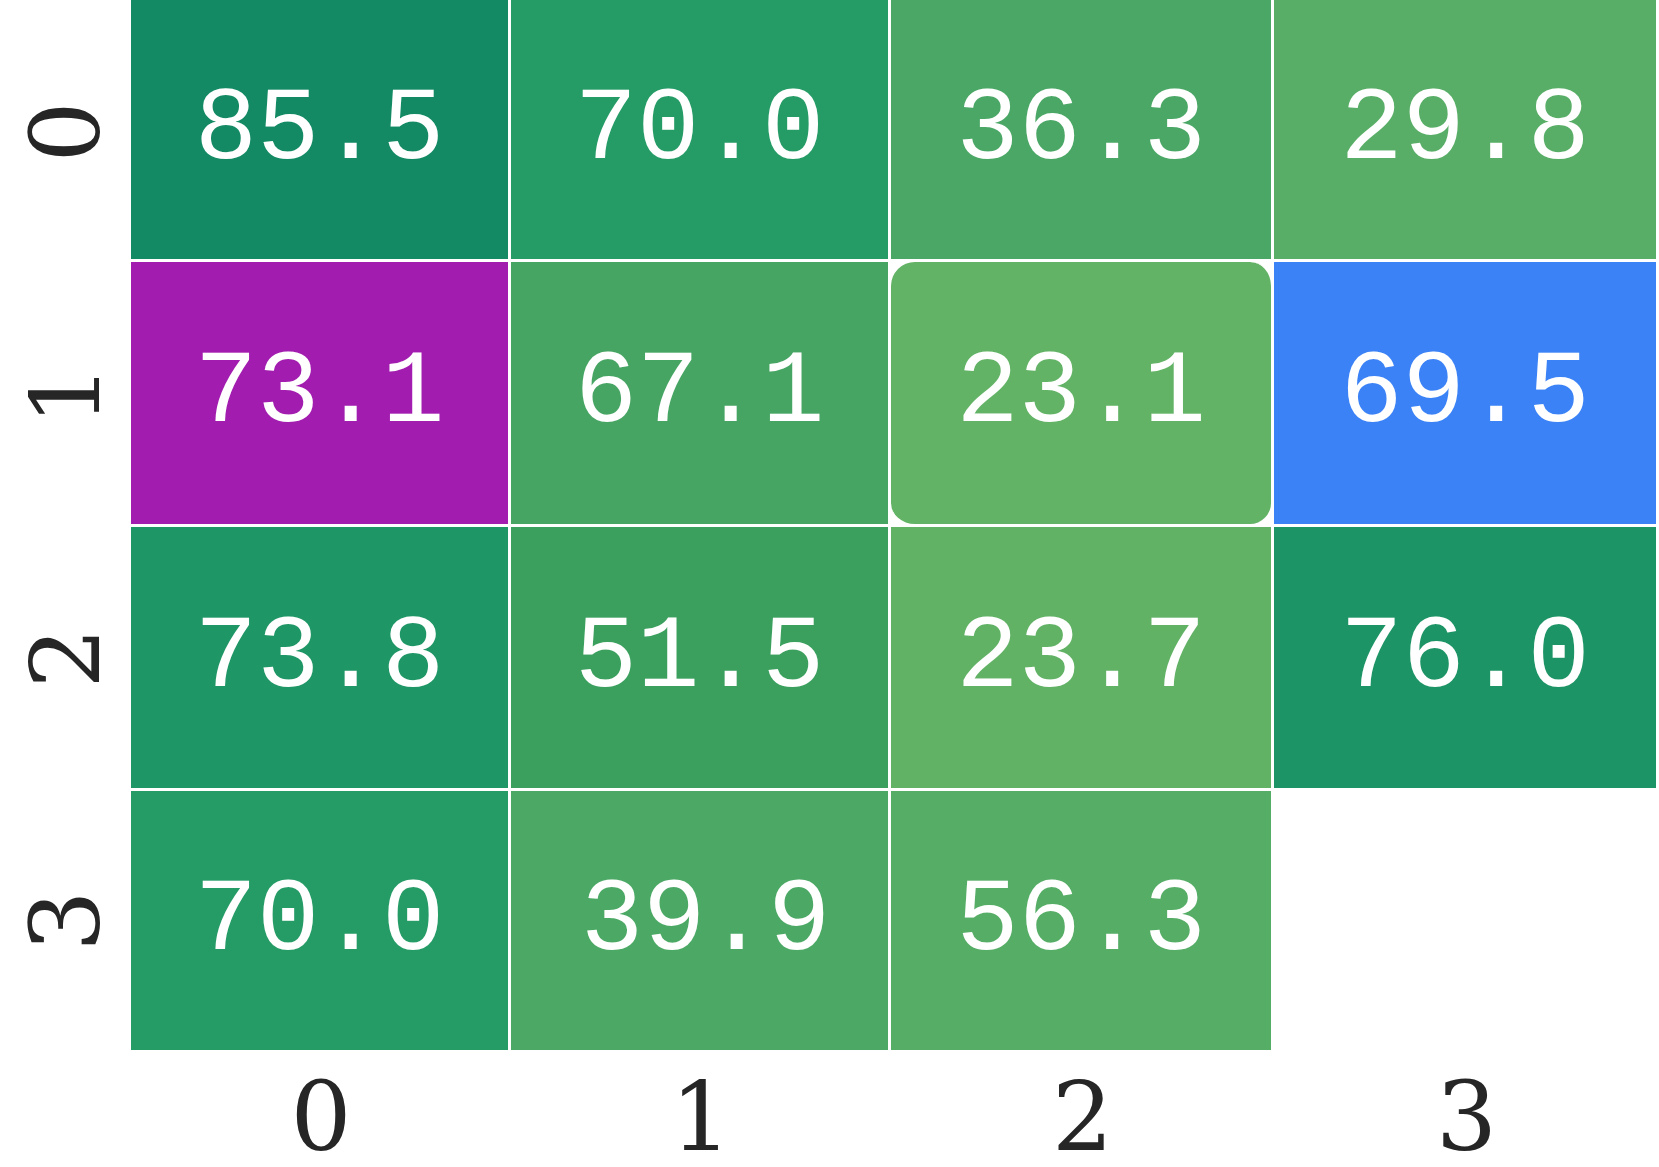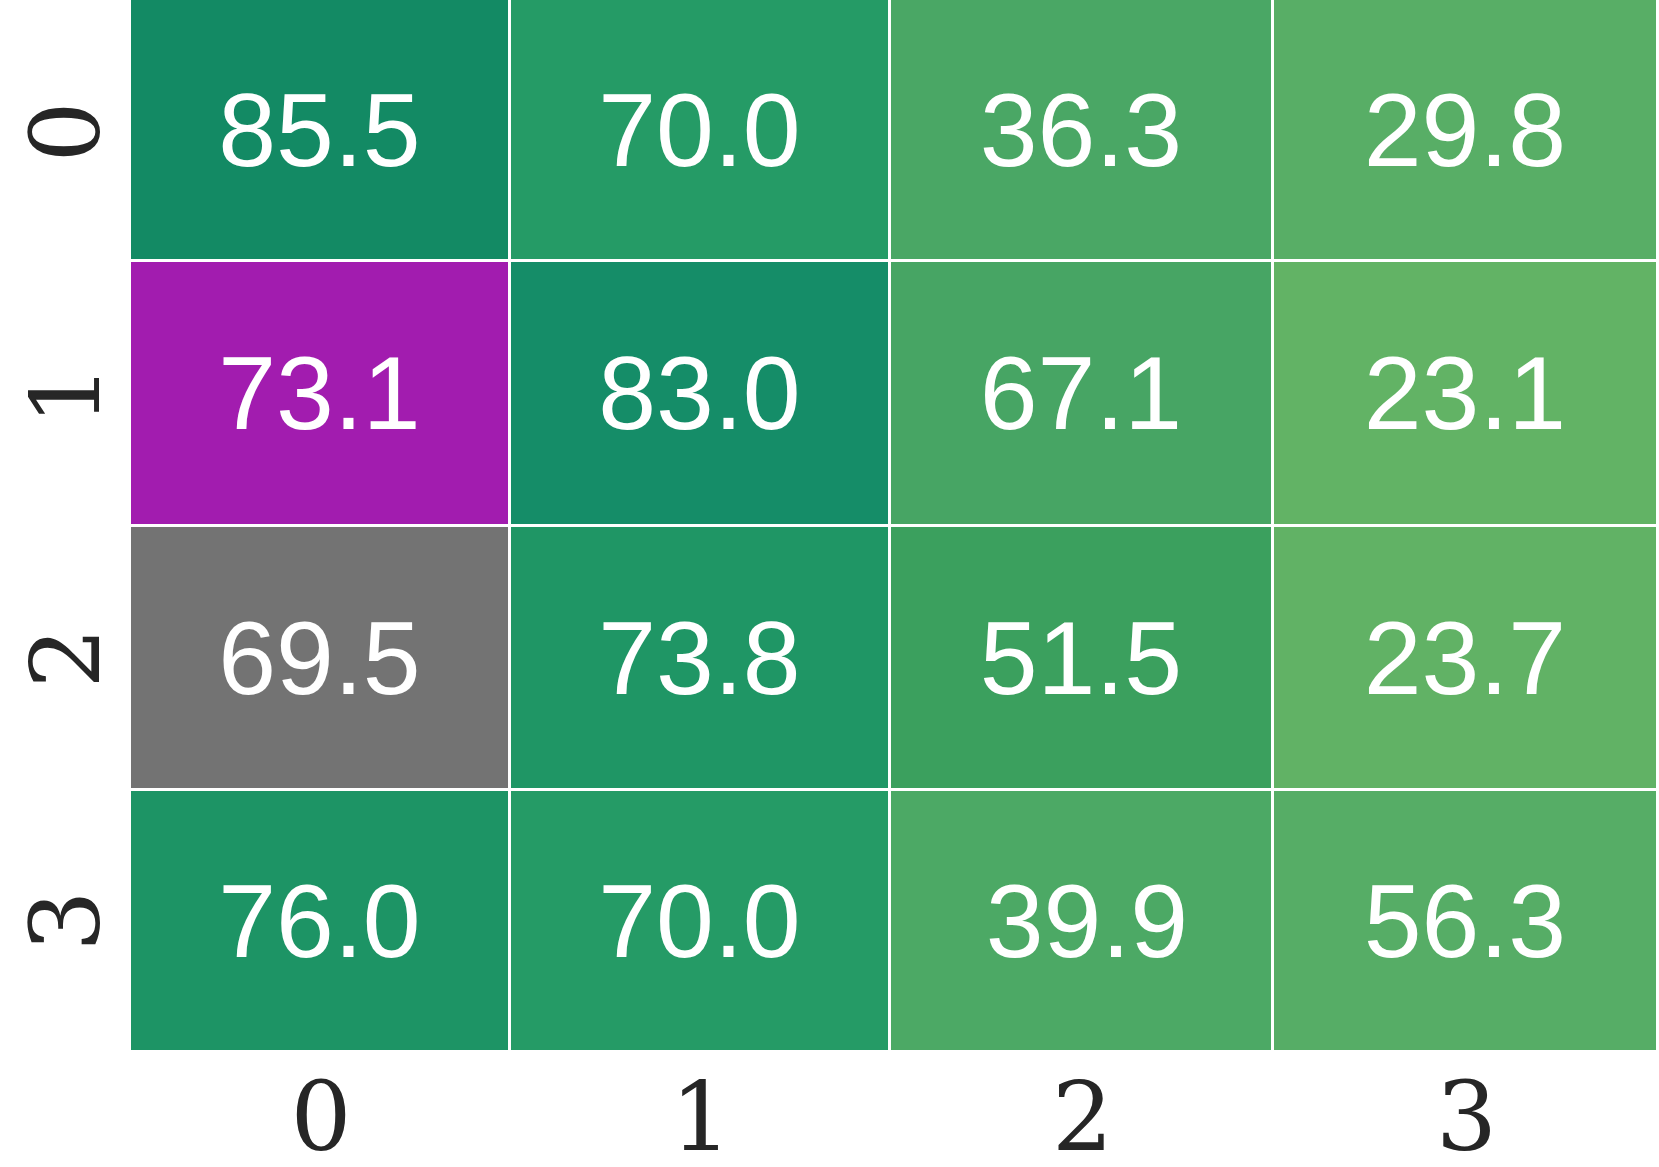--- a/index.html
+++ b/index.html
@@ -66,21 +66,21 @@
     justify-content: center;
     box-sizing: border-box;
     border-right: 3px solid #ffffff;
     border-bottom: 3px solid #ffffff;
     overflow: hidden;
   }
   .cell .val {
     font-size: 104px;
     line-height: 1;
     color: #ffffff;
-    font-family: Liberation Sans, sans-serif;
+    font-family: Liberation Mono, monospace;
     letter-spacing: 0px;
     user-select: none;
   }
 
   
   #xtick-row {
     position: absolute;
     left: 131px;
     top: 1053px;
     width: 1528px;
@@ -132,31 +132,28 @@
     <div class="cell" style="background-color: rgb(74, 167, 101);">
       <span class="val">36.3</span>
     </div>
     <div class="cell" style="background-color: rgb(88, 174, 102);">
       <span class="val">29.8</span>
     </div>
 
     <div class="cell" style="background-color: #a21caf; text-align: center;">
       <span class="val">73.1</span>
     </div>
-    <div class="cell" style="background-color: rgb(21, 141, 104);">
-      <span class="val">83.0</span>
-    </div>
     <div class="cell" style="background-color: rgb(71, 165, 100);">
       <span class="val">67.1</span>
     </div>
-    <div class="cell" style="background-color: rgb(98, 179, 101);">
+    <div class="cell" style="background-color: rgb(98, 179, 101); border-radius: 24px;">
       <span class="val">23.1</span>
     </div>
 
-    <div class="cell" style="background-color: #737373;">
+    <div class="cell" style="background-color: #3b82f6;">
       <span class="val">69.5</span>
     </div>
     <div class="cell" style="background-color: rgb(31, 150, 101);">
       <span class="val">73.8</span>
     </div>
     <div class="cell" style="background-color: rgb(59, 160, 94);">
       <span class="val">51.5</span>
     </div>
     <div class="cell" style="background-color: rgb(97, 178, 101);">
       <span class="val">23.7</span>

